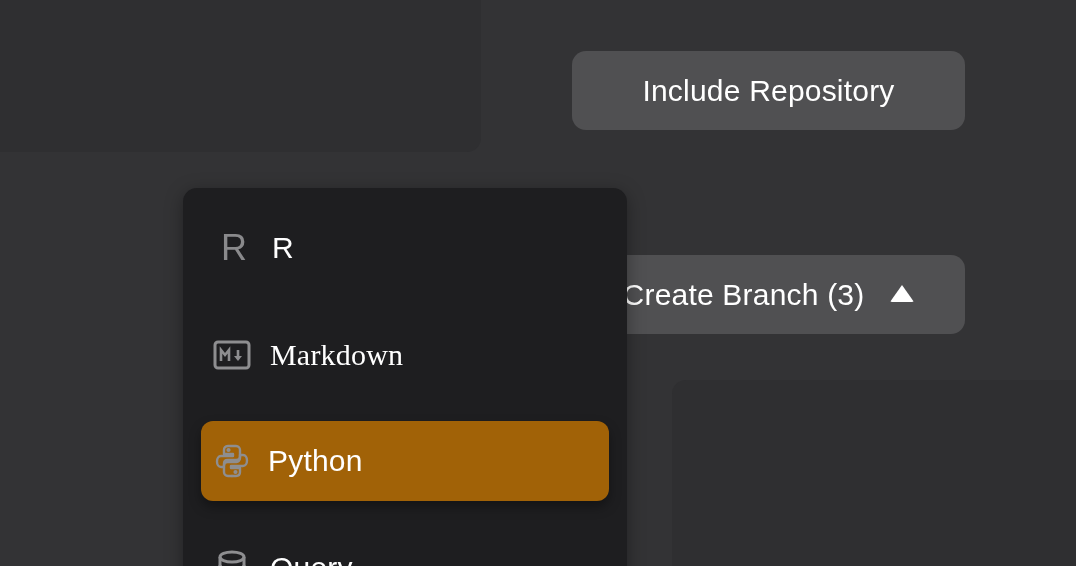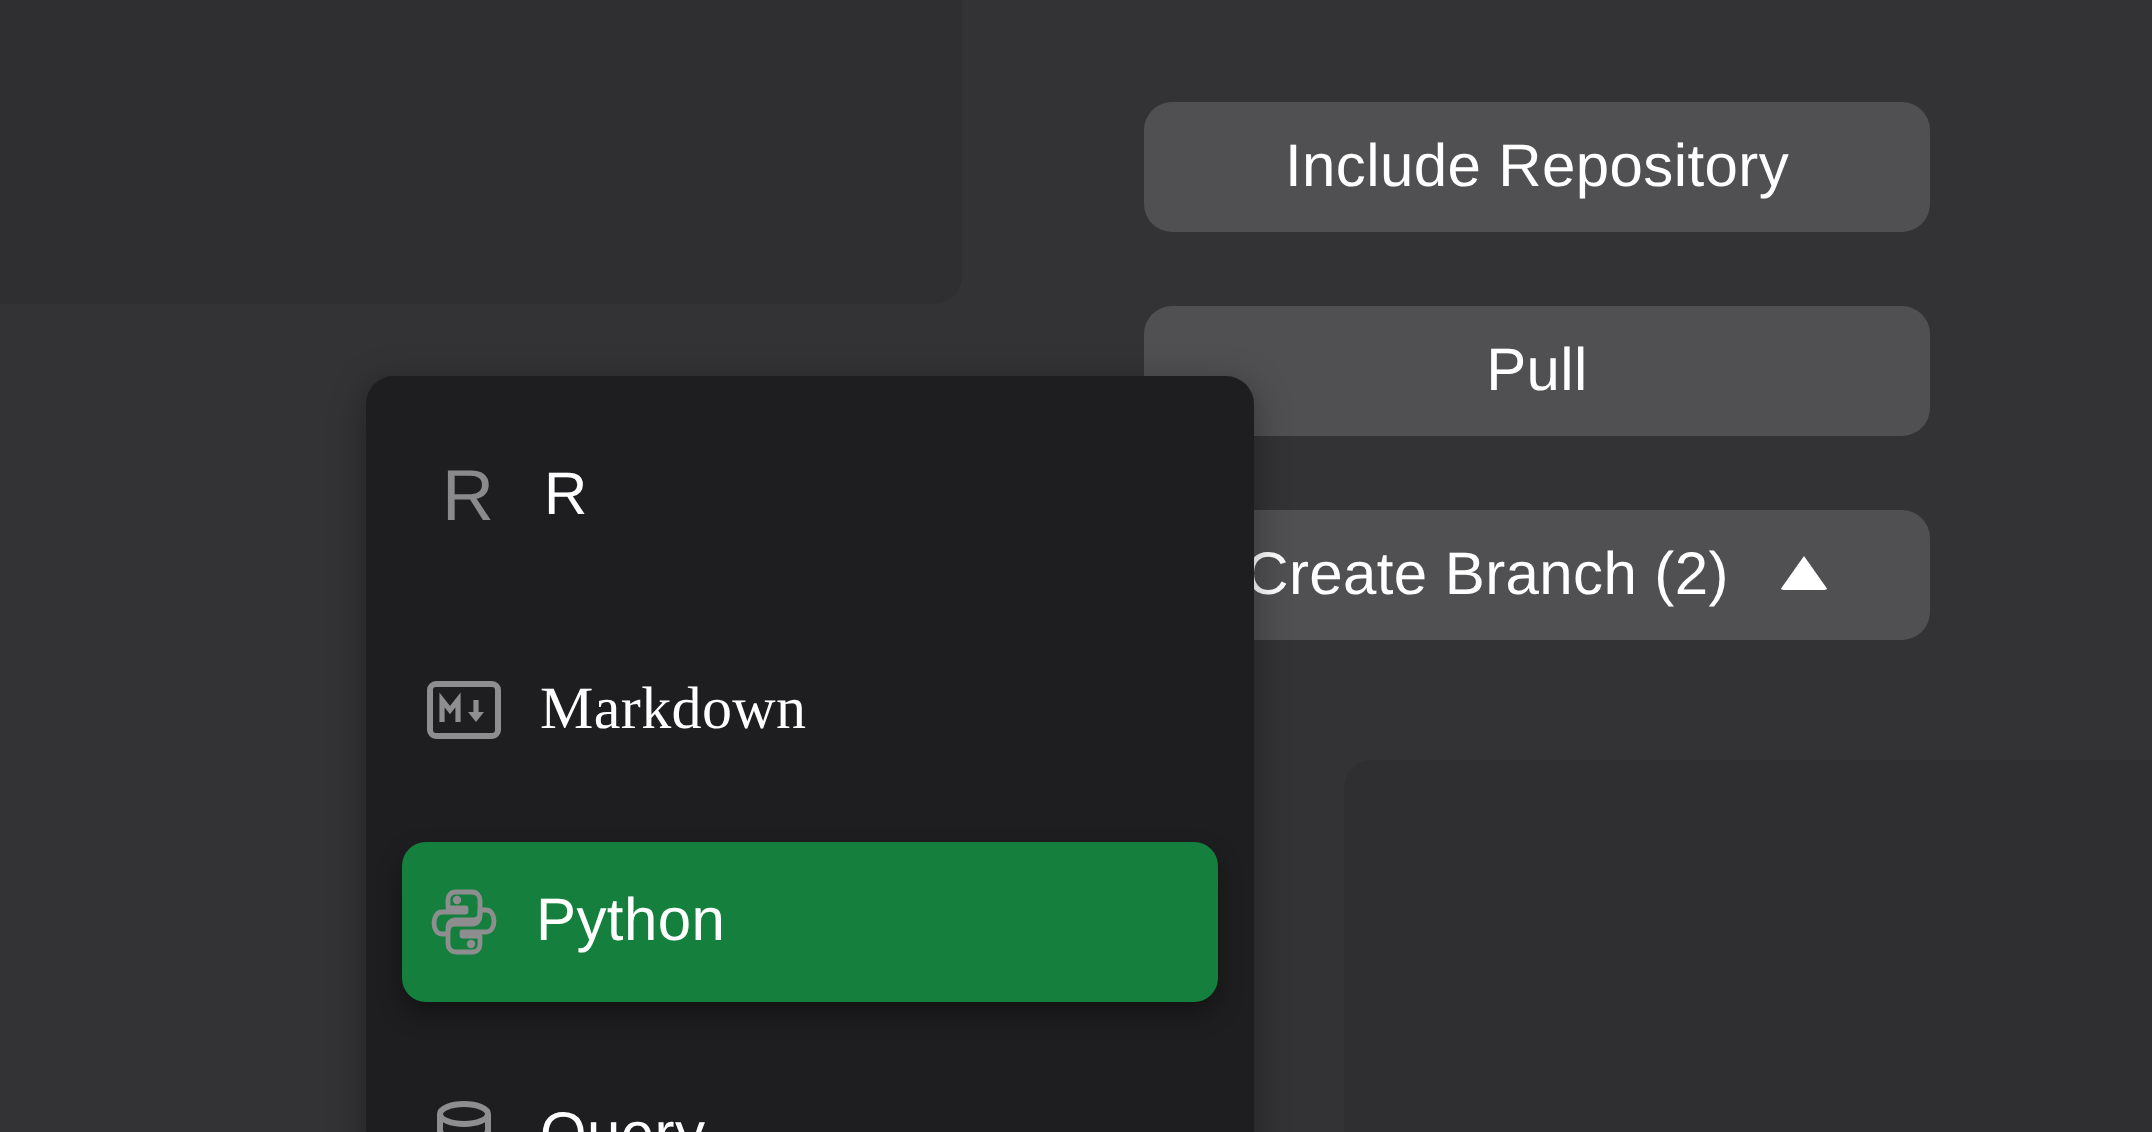--- a/index.html
+++ b/index.html
@@ -34,21 +34,21 @@
       top: 380px;
       width: 420px;
       height: 200px;
       background: #2f2f31;
       border-radius: 14px 0 0 0;
     }
     .action-btn {
       position: absolute;
       left: 572px;
       width: 393px;
-      height: 65px;
+      height: 79px;
       background: #505052;
       border-radius: 14px;
       display: flex;
       align-items: center;
       justify-content: center;
       font-size: 30px;
       color: #ffffff;
       cursor: pointer;
       box-sizing: border-box;
       letter-spacing: 0.2px;
@@ -81,21 +81,21 @@
       left: 18px;
       width: 408px;
       height: 80px;
       display: flex;
       align-items: center;
       border-radius: 12px;
       cursor: pointer;
       box-sizing: border-box;
     }
     .menu-item.selected {
-      background: #15803d;
+      background: #a16207;
       box-shadow: 0 6px 12px rgba(0,0,0,0.35);
     }
     .item-r { top: 20px; }
     .item-md { top: 127px; font-family: Liberation Serif, serif; }
     .item-py { top: 233px; }
     .item-q { top: 340px; }
     .menu-icon {
       width: 40px;
       height: 40px;
       display: flex;
@@ -123,26 +123,23 @@
 <body>
 
 <div class="stage">
   <div class="bg-panel-top"></div>
   <div class="bg-panel-bottom"></div>
 
   <div class="action-btn btn-include">
     <span>Include Repository</span>
   </div>
 
-  <div class="action-btn btn-pull">
-    <span>Pull</span>
-  </div>
 
   <div class="action-btn btn-branch">
-    <span class="label">Create Branch (2)</span>
+    <span class="label">Create Branch (3)</span>
     <span class="caret-up"></span>
   </div>
 
   <div class="menu">
     <div class="menu-item item-r">
       <span class="menu-icon r-glyph">R</span>
       <span class="menu-label">R</span>
     </div>
 
     <div class="menu-item item-md">

